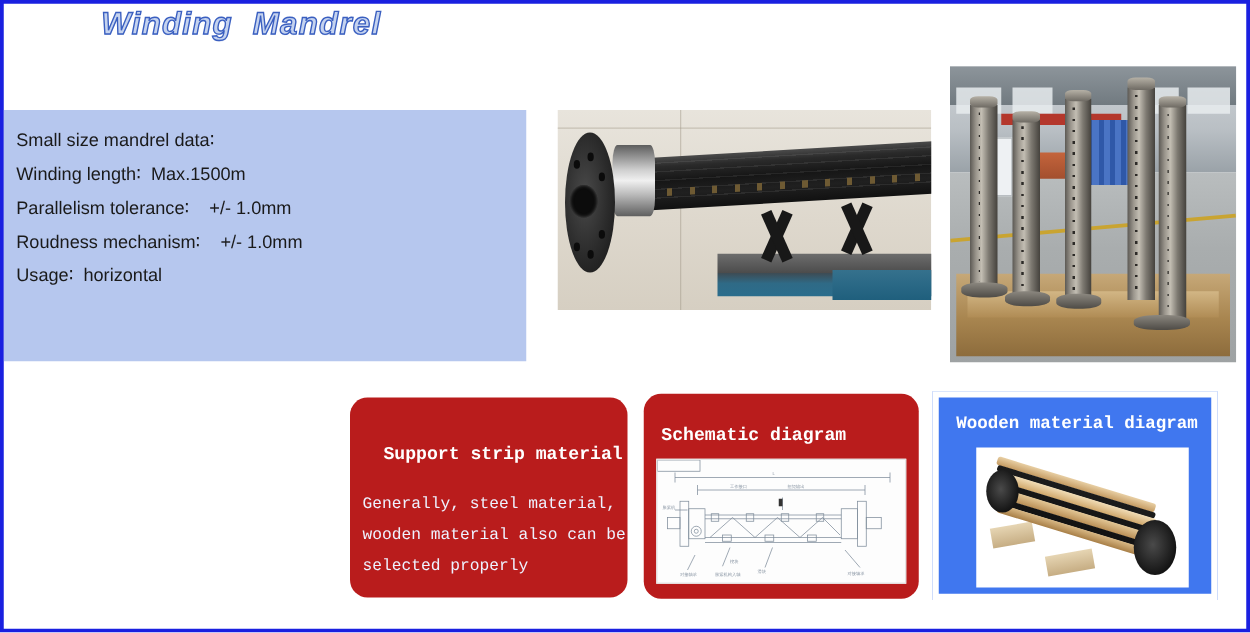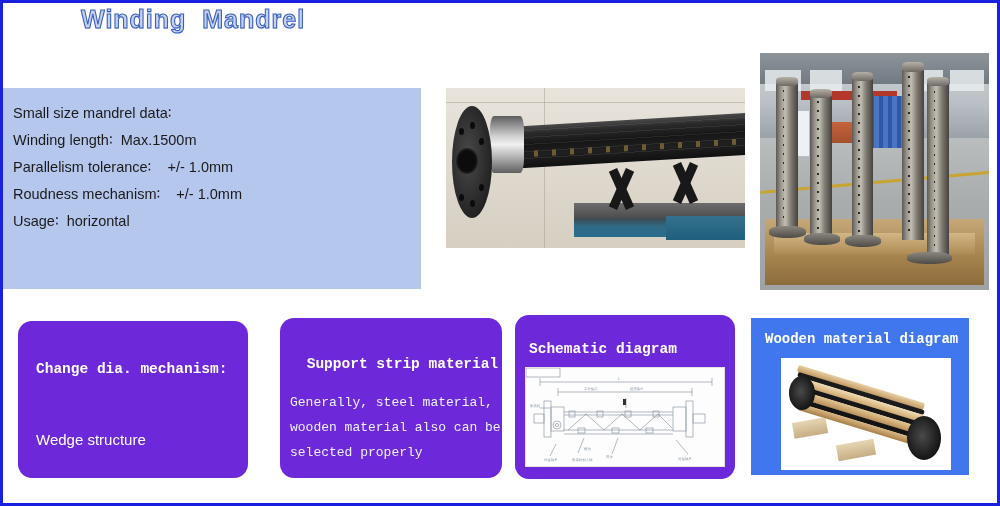--- a/index.html
+++ b/index.html
@@ -19,20 +19,21 @@
 
   
   #title {
     position: absolute; left: 78px; top: 2px;
     font-size: 25px; font-weight: bold;
     letter-spacing: 1px;
     color: #c5d3ef;
     -webkit-text-stroke: 1.1px #3a5fc0;
     text-shadow: 0 1px 0 rgba(58,95,192,0.25);
     white-space: pre;
+    font-style: italic;
   }
 
   
   #spec-panel {
     position: absolute; left: 0px; top: 85px;
     width: 418px; height: 201px;
     background: #b6c7ee;
     padding: 12px 0 0 10px;
   }
   .spec-row {
@@ -109,21 +110,21 @@
   .f-col::after { content:""; position:absolute; left:30%; top:4%; width:8%; height:92%;
     background: repeating-linear-gradient(to bottom,#2c2a27 0 2px, transparent 2px 9px); }
   .f-base { position:absolute; height:5%;
     background: linear-gradient(#8b877f,#4e4b46); border-radius:40%; }
   .f-cap { position:absolute; height:4%;
     background: linear-gradient(#b6b1a6,#6e6a63); border-radius:30%; }
 
   
   .box {
     position: absolute;
-    background: #6d28d9;
+    background: #b91c1c;
     border-radius: 14px;
     color: #ffffff;
   }
   #box-change { left: 15px;  top: 318px; width: 230px; height: 157px; }
   #box-support{ left: 277px; top: 315px; width: 222px; height: 160px; }
   #box-schema { left: 512px; top: 312px; width: 220px; height: 164px; }
   #box-wooden {
     left: 743px; top: 310px; width: 228px; height: 167px;
     border-radius: 0; border: 5px solid #ffffff; background: #4077ef;
   }
@@ -230,24 +231,20 @@
     <div class="f-base" style="left:37%; top:77%; width:16%;"></div>
 
     <div class="f-col" style="left:62%; top:7%;  height:72%;"></div>
     <div class="f-cap" style="left:62%; top:4%;  width:9.5%;"></div>
 
     <div class="f-col" style="left:73%; top:13%; height:74%;"></div>
     <div class="f-cap" style="left:73%; top:10%; width:9.5%;"></div>
     <div class="f-base" style="left:64%; top:84%; width:20%;"></div>
   </div>
 
-  <div class="box" id="box-change">
-    <div id="change-head" class="box-head-mono">Change dia. mechanism:</div>
-    <div id="change-body" class="box-body-sans">Wedge structure</div>
-  </div>
 
   <div class="box" id="box-support">
     <div id="support-head" class="box-head-mono"> Support strip material</div>
     <div id="support-body" class="box-body-mono">Generally, steel material,
 wooden material also can be
 selected properly</div>
   </div>
 
   <div class="box" id="box-schema">
     <div id="schema-head" class="box-head-mono">Schematic diagram</div>

